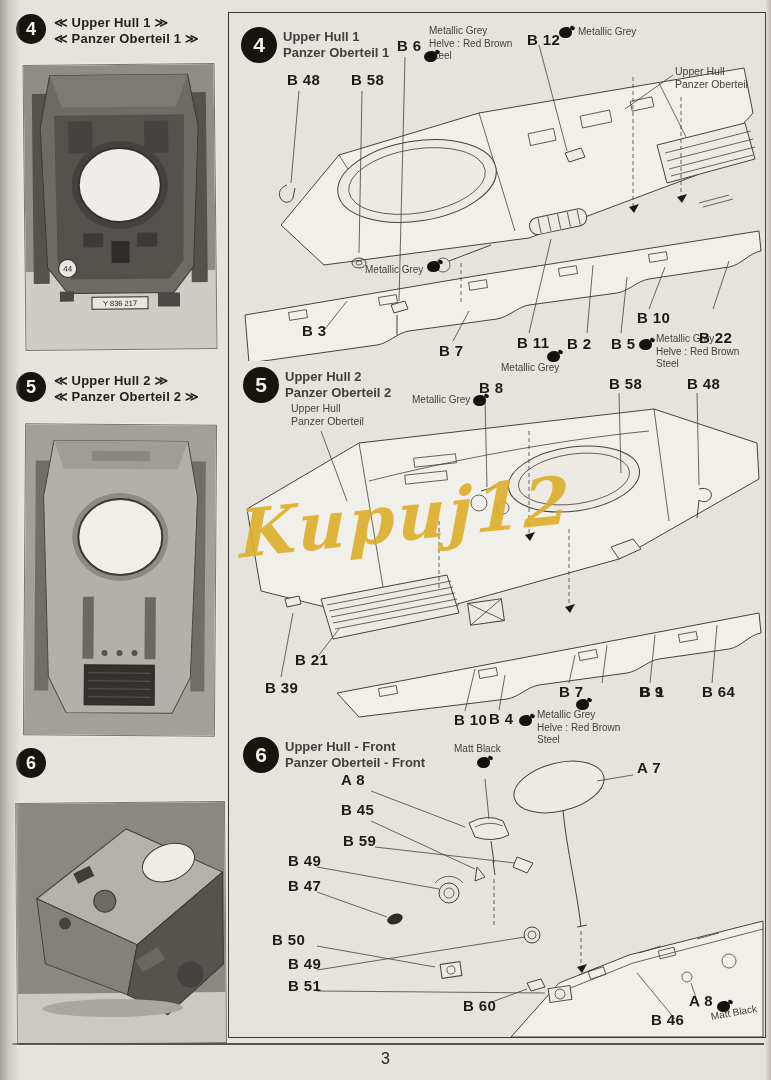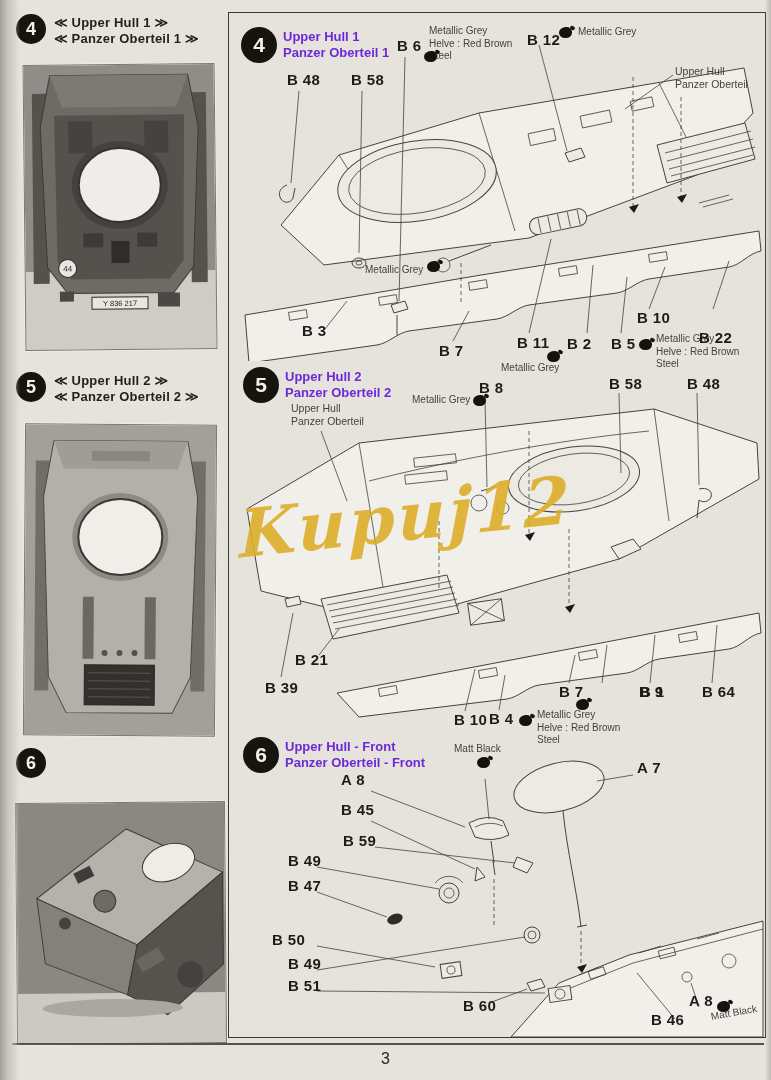--- a/index.html
+++ b/index.html
@@ -15,21 +15,21 @@
   .sb-head{position:absolute;display:flex;align-items:flex-start;gap:8px;}
   .badge{background:#16140f;color:#f2f0ea;border-radius:50%;display:flex;align-items:center;justify-content:center;font-weight:700;}
   .badge.sm{width:30px;height:30px;font-size:18px;}
   .badge.lg{width:36px;height:36px;font-size:21px;}
   .sb-titles{font-size:13px;font-weight:700;color:#211f1b;line-height:16px;letter-spacing:.2px;white-space:nowrap;padding-top:1px;}
   .photo{position:absolute;border:1px solid #7a776f;box-shadow:0 0 0 1px rgba(255,255,255,.3);}
 
   
   .panel{position:absolute;left:228px;top:12px;width:538px;height:1026px;border:1.6px solid #3a3833;box-sizing:border-box;}
   .panel svg.art{position:absolute;left:0;}
-  .ph-titles{position:absolute;font-size:13px;font-weight:700;color:#6d28d9;line-height:16px;white-space:nowrap;}
+  .ph-titles{position:absolute;font-size:13px;font-weight:700;color:#404040;line-height:16px;white-space:nowrap;}
   .callout{position:absolute;font-size:15px;font-weight:600;color:#1e1c18;letter-spacing:.4px;white-space:nowrap;z-index:5;}
   .note{position:absolute;font-size:10px;color:#45423d;line-height:12.5px;white-space:nowrap;z-index:5;}
   .hull-lbl{position:absolute;font-size:10.5px;color:#45423d;line-height:13px;white-space:nowrap;z-index:5;}
   .blob{position:absolute;width:13px;height:11px;background:#14120e;border-radius:55% 45% 50% 50%;z-index:5;}
   .blob::after{content:"";position:absolute;width:5px;height:4px;background:#14120e;right:-3px;top:-1px;border-radius:50%;transform:rotate(25deg);}
 
   
   .watermark{position:absolute;left:236px;top:478px;width:340px;text-align:center;z-index:20;
     font-family:"DejaVu Serif",serif;font-style:italic;font-weight:700;font-size:66px;letter-spacing:3px;
     color:#dcae2b;opacity:.9;transform:rotate(-6deg) skewX(-6deg);pointer-events:none;}

